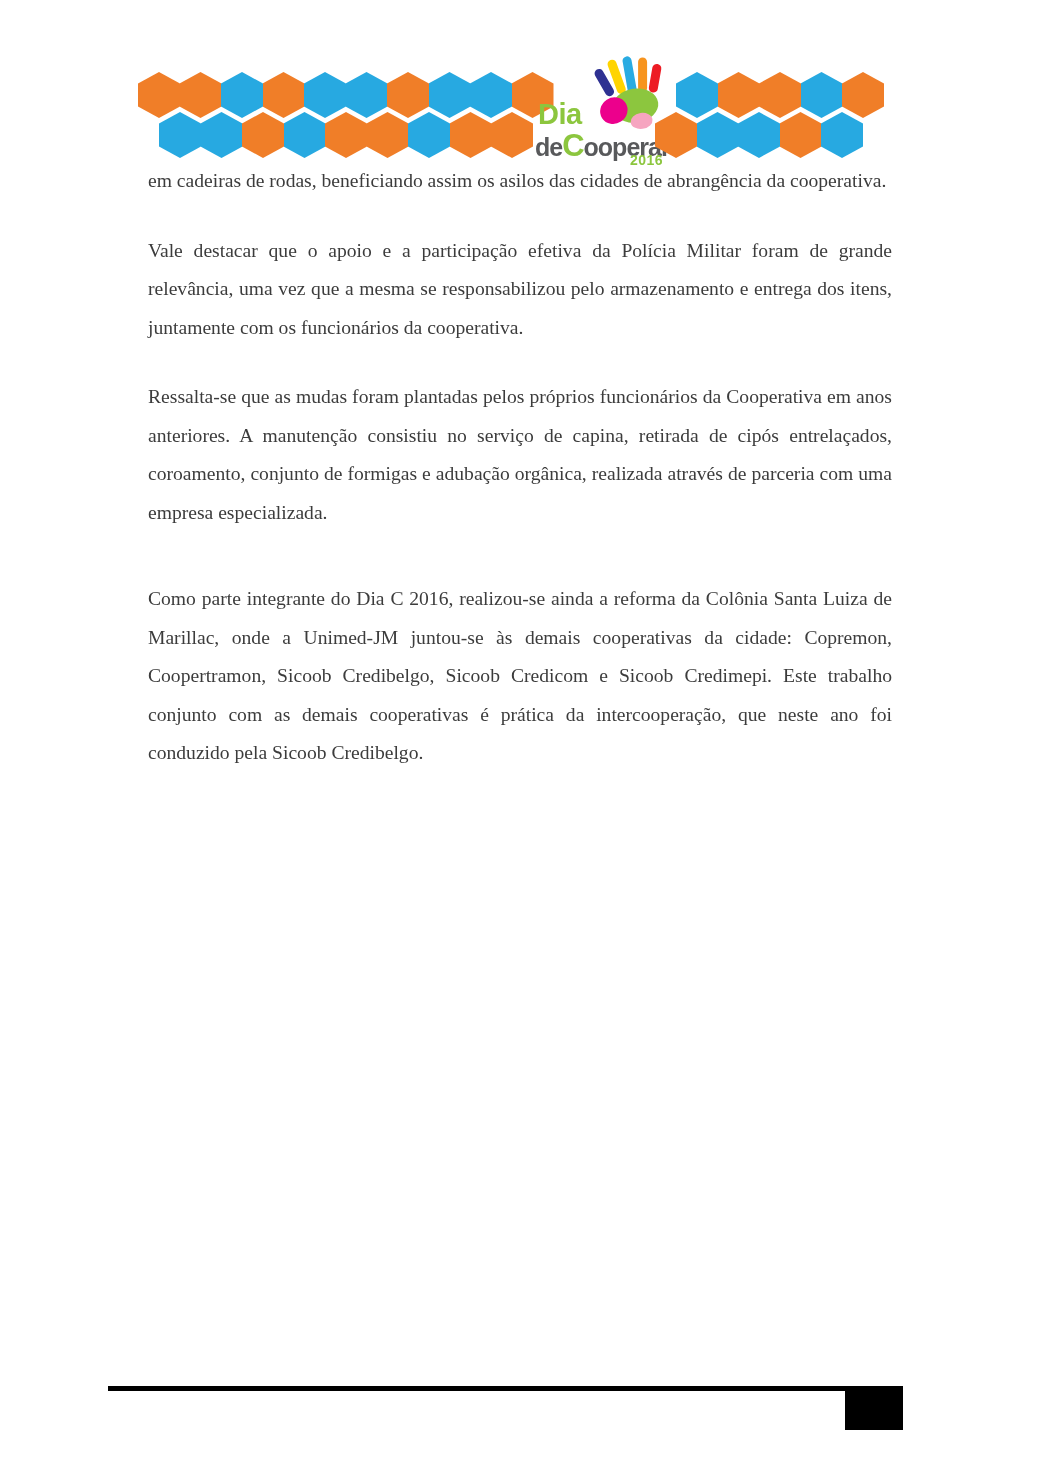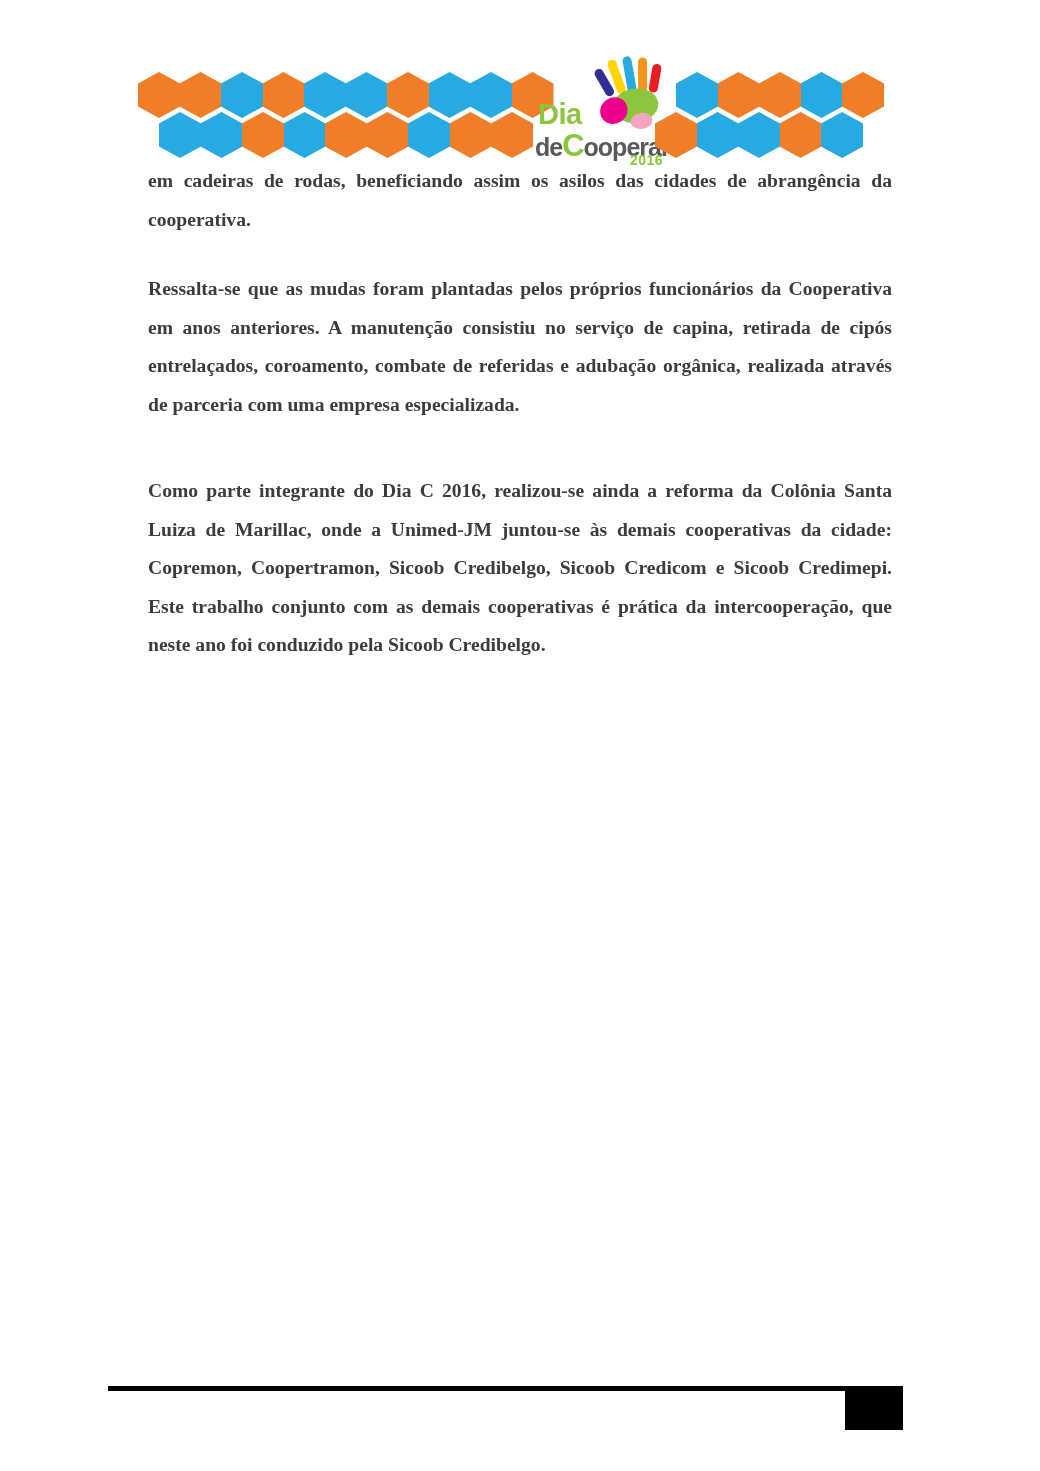--- a/index.html
+++ b/index.html
@@ -117,21 +117,20 @@
   }
   .doc-paragraph {
     margin: 0 0 31px 0;
     font-family: "Liberation Serif", "DejaVu Serif", serif;
     font-size: 19.6px;
     line-height: 38.5px;
     color: #3c3c3c;
     text-align: justify;
     text-justify: inter-word;
     hyphens: none;
-    font-weight: bold;
   }
   .doc-paragraph:last-child { margin-bottom: 0; margin-top: 48px; }
 
   
   .footer {
     position: absolute;
     left: 0;
     top: 1386px;
     width: 1040px;
     height: 70px;
@@ -218,21 +217,22 @@
         <span class="hex blue"></span>
         <span class="hex orange"></span>
         <span class="hex blue"></span>
       </div>
     </div>
 
   </div>
 
   <div class="doc-body">
     <p class="doc-paragraph">em cadeiras de rodas, beneficiando assim os asilos das cidades de abrangência da cooperativa.</p>
-    <p class="doc-paragraph">Ressalta-se que as mudas foram plantadas pelos próprios funcionários da Cooperativa em anos anteriores. A manutenção consistiu no serviço de capina, retirada de cipós entrelaçados, coroamento, combate de referidas e adubação orgânica, realizada através de parceria com uma empresa especializada.</p>
+    <p class="doc-paragraph">Vale destacar que o apoio e a participação efetiva da Polícia Militar foram de grande relevância, uma vez que a mesma se responsabilizou pelo armazenamento e entrega dos itens, juntamente com os funcionários da cooperativa.</p>
+    <p class="doc-paragraph">Ressalta-se que as mudas foram plantadas pelos próprios funcionários da Cooperativa em anos anteriores. A manutenção consistiu no serviço de capina, retirada de cipós entrelaçados, coroamento, conjunto de formigas e adubação orgânica, realizada através de parceria com uma empresa especializada.</p>
     <p class="doc-paragraph">Como parte integrante do Dia C 2016, realizou-se ainda a reforma da Colônia Santa Luiza de Marillac, onde a Unimed-JM juntou-se às demais cooperativas da cidade: Copremon, Coopertramon, Sicoob Credibelgo, Sicoob Credicom e Sicoob Credimepi. Este trabalho conjunto com as demais cooperativas é prática da intercooperação, que neste ano foi conduzido pela Sicoob Credibelgo.</p>
   </div>
 
   <div class="footer">
     <div class="footer-rule"></div>
     <div class="footer-pagebox"></div>
   </div>
 
 </div>
 

